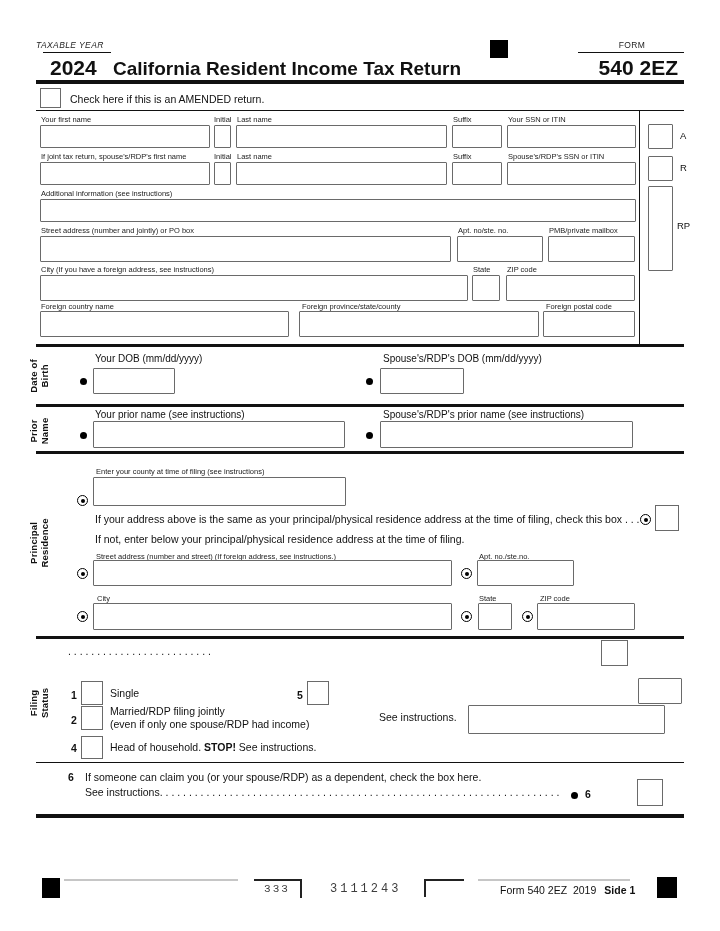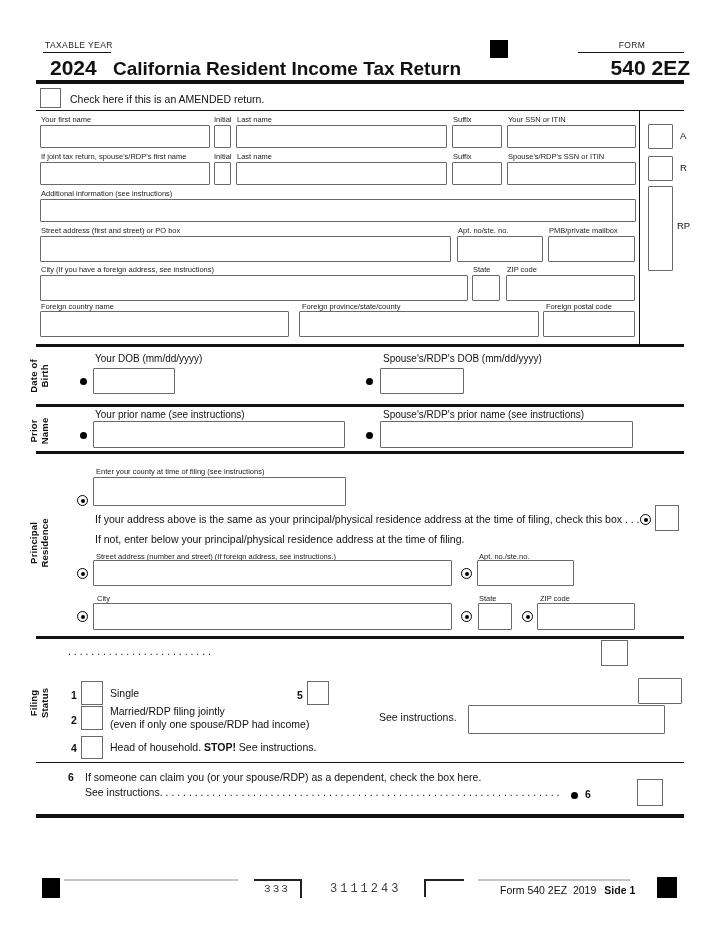--- a/index.html
+++ b/index.html
@@ -27,28 +27,28 @@
   .leaderrow { position:absolute; display:flex; align-items:baseline; overflow:hidden; }
   .leader { flex:1 1 auto; overflow:hidden; white-space:nowrap; font-size:10.5px; color:#111; }
   .mono { font-family:"Liberation Mono","DejaVu Sans Mono",monospace; color:#3d3d3d; }
   .hdr-small { font-size:8.5px; letter-spacing:0.4px; color:#222; }
 </style>
 </head>
 <body>
 
 <div class="page">
 
-  <div class="abs hdr-small" style="left:45px; top:40px;">TAXABLE YEAR</div>
+  <div class="abs hdr-small" style="left:36px; top:40px;font-style:italic;">TAXABLE YEAR</div>
   <div class="hl" style="left:43px; top:52px; width:68px; height:1px;"></div>
   <div class="abs bold" style="left:50px; top:56px; font-size:21px;">2024</div>
   <div class="abs bold" style="left:113px; top:58px; font-size:19px;">California Resident Income Tax Return</div>
   <div class="sq" style="left:490px; top:40px; width:18px; height:18px;"></div>
   <div class="abs hdr-small" style="left:580px; top:40px; width:104px; text-align:center;">FORM</div>
   <div class="hl" style="left:578px; top:52px; width:106px; height:1px;"></div>
-  <div class="abs bold" style="left:590px; top:56px; width:100px; text-align:right; font-size:21px;">540 2EZ</div>
+  <div class="abs bold" style="left:578px; top:56px; width:100px; text-align:right; font-size:21px;">540 2EZ</div>
   <div class="hl" style="left:36px; top:80px; width:648px; height:4px;"></div>
 
   <div class="cb" style="left:40px; top:88px; width:21px; height:20px;"></div>
   <div class="txt" style="left:70px; top:93px;">Check here if this is an AMENDED return.</div>
 
   <div class="hl" style="left:36px; top:110px; width:648px; height:1px;"></div>
   <div class="hl" style="left:639px; top:110px; width:1px; height:234px;"></div>
 
   <div class="l" style="left:41px; top:115px;">Your first name</div>
   <div class="b" style="left:40px; top:125px; width:170px; height:23px;"></div>
@@ -74,21 +74,21 @@
   <div class="l" style="left:508px; top:152px;">Spouse's/RDP's SSN or ITIN</div>
   <div class="b" style="left:507px; top:162px; width:129px; height:23px;"></div>
   <div class="b" style="left:648px; top:156px; width:25px; height:25px;"></div>
   <div class="txt sm" style="left:680px; top:162px;">R</div>
 
   <div class="l" style="left:41px; top:189px;">Additional information (see instructions)</div>
   <div class="b" style="left:40px; top:199px; width:596px; height:23px;"></div>
   <div class="b" style="left:648px; top:186px; width:25px; height:85px;"></div>
   <div class="txt sm" style="left:677px; top:220px;">RP</div>
 
-  <div class="l" style="left:41px; top:226px;">Street address (first and street) or PO box</div>
+  <div class="l" style="left:41px; top:226px;">Street address (number and jointly) or PO box</div>
   <div class="b" style="left:40px; top:236px; width:411px; height:26px;"></div>
   <div class="l" style="left:458px; top:226px;">Apt. no/ste. no.</div>
   <div class="b" style="left:457px; top:236px; width:86px; height:26px;"></div>
   <div class="l" style="left:549px; top:226px;">PMB/private mailbox</div>
   <div class="b" style="left:548px; top:236px; width:87px; height:26px;"></div>
 
   <div class="l" style="left:41px; top:265px;">City (If you have a foreign address, see instructions)</div>
   <div class="b" style="left:40px; top:275px; width:428px; height:26px;"></div>
   <div class="l" style="left:473px; top:265px;">State</div>
   <div class="b" style="left:472px; top:275px; width:28px; height:26px;"></div>

